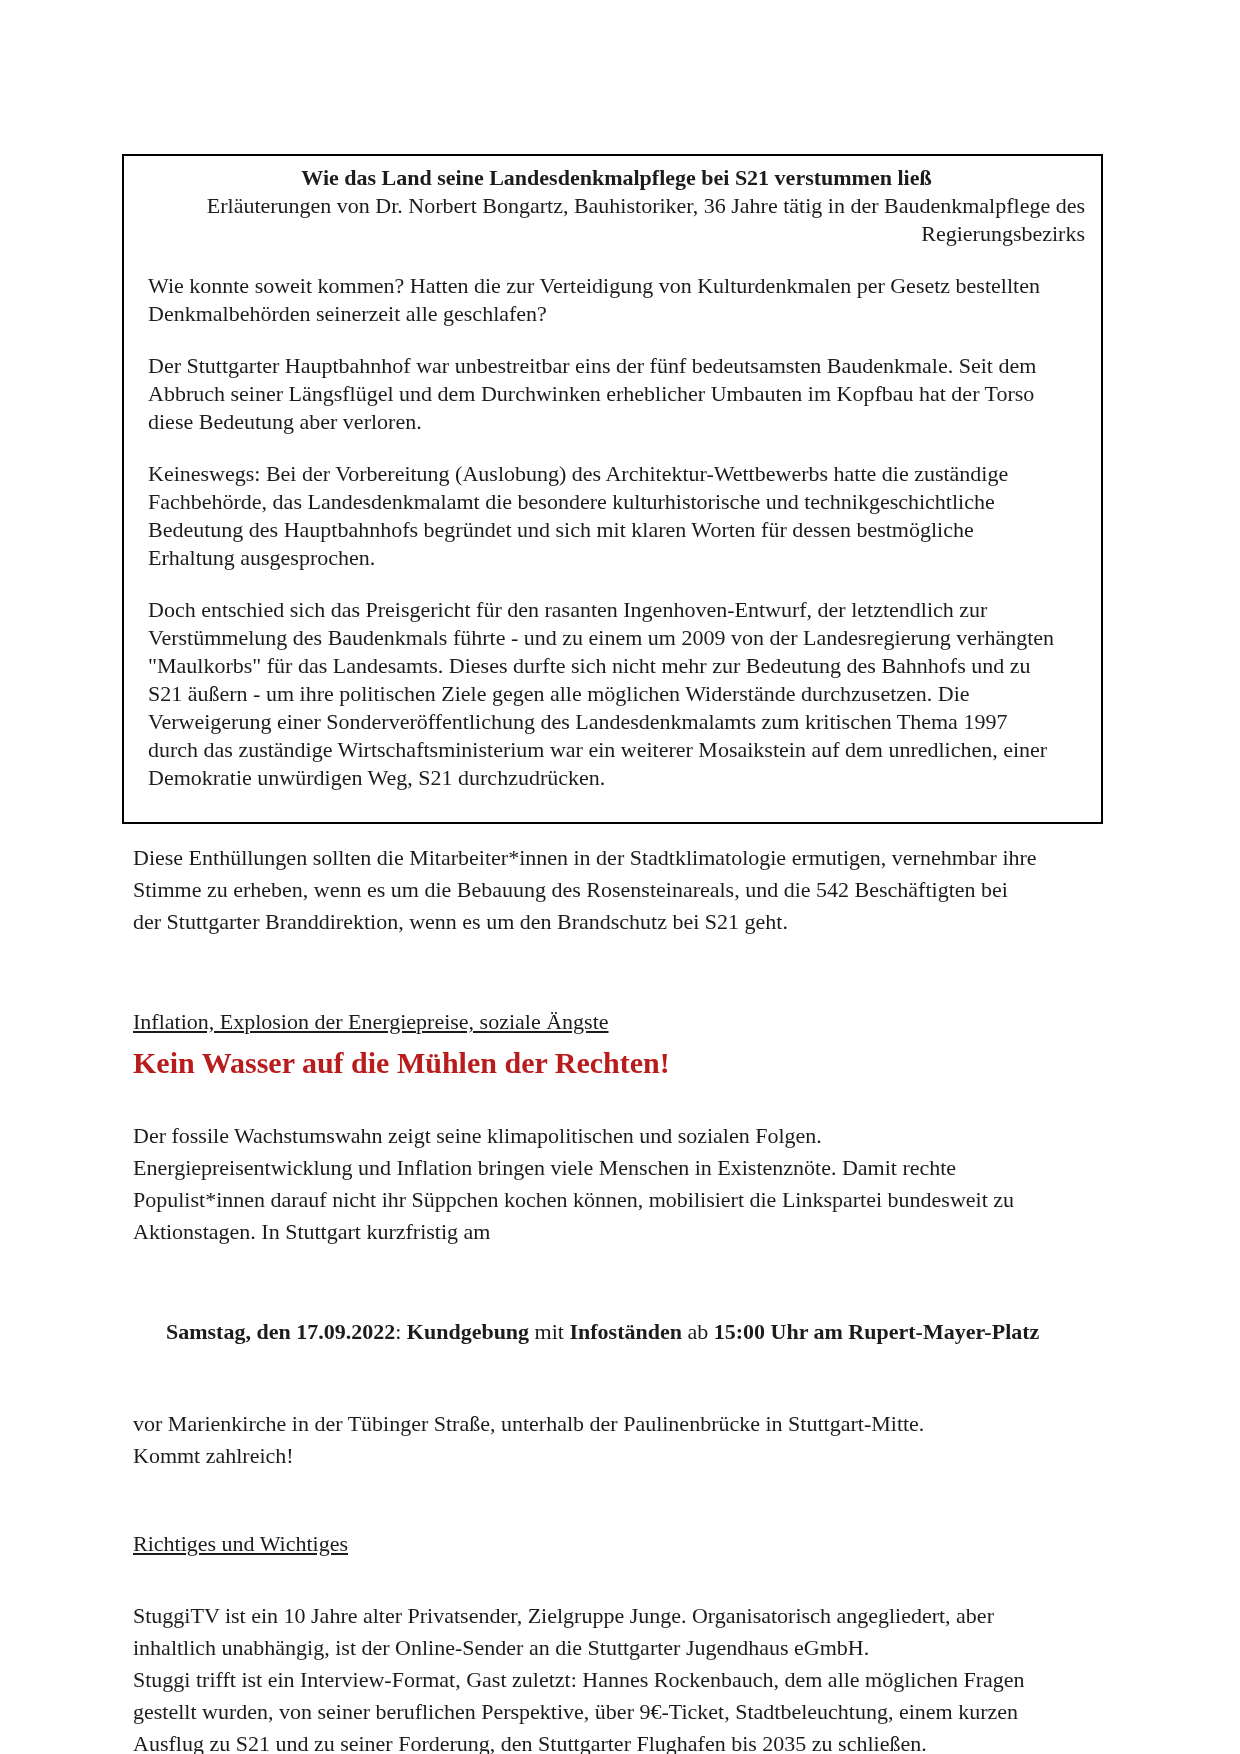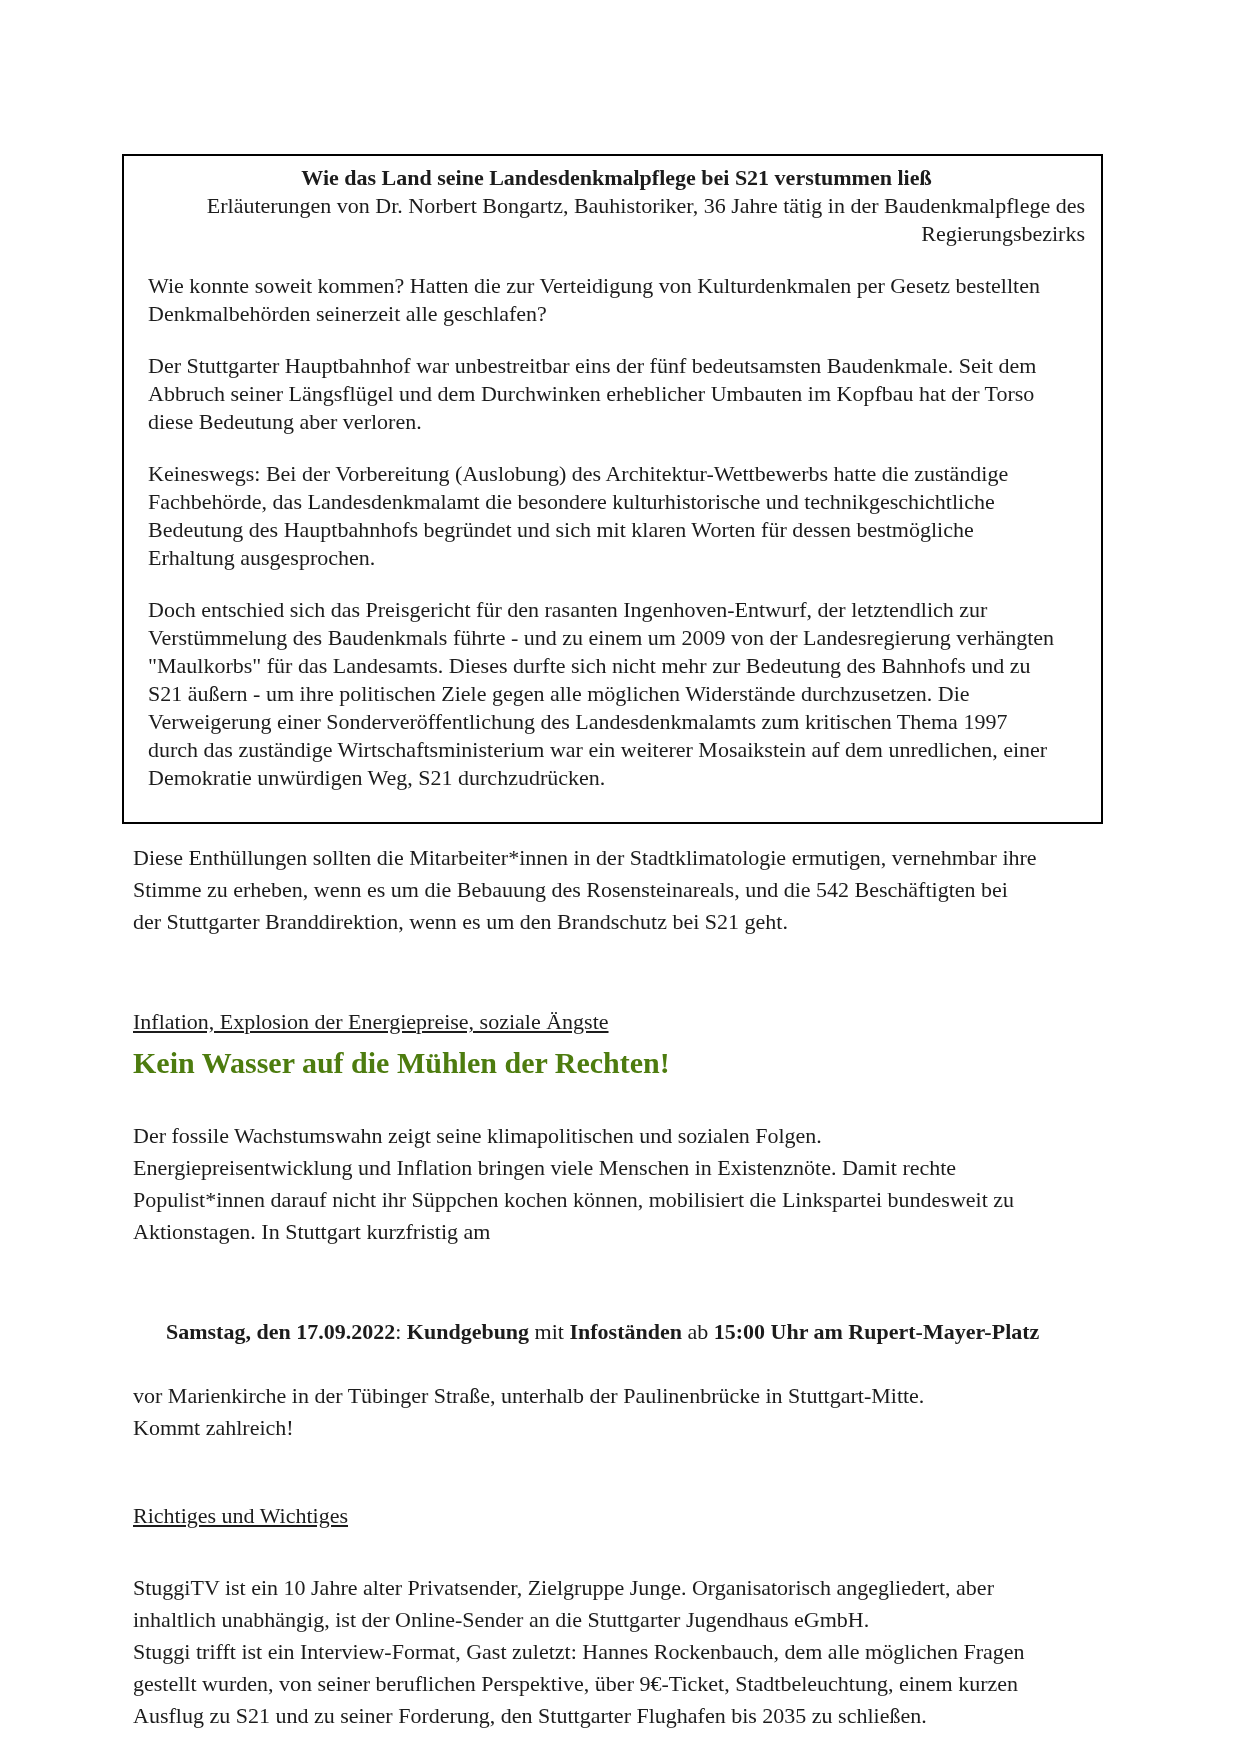--- a/index.html
+++ b/index.html
@@ -51,33 +51,34 @@
     margin-top: 68px;
     text-decoration: underline;
     white-space: pre-line;
   }
   .kicker-2 { margin-top: 56px; }
   .headline {
     margin-top: 8px;
     font-size: 30px;
     line-height: 34px;
     font-weight: 700;
-    color: #4d7c0f;
+    color: #b91c1c;
   }
   .section-body {
     margin-top: 40px;
     white-space: pre-line;
     font-family: Liberation Serif, serif;
   }
   .event-line {
     margin-top: 36px;
     white-space: pre-wrap;
   }
   .event-line .b { font-weight: 700; }
   .location {
+    margin-top: 28px;
     white-space: pre-line;
     font-family: Liberation Serif, serif;
   }
 </style>
 </head>
 <body>
 
 <div class="page">
 
   <div class="quote-box">

